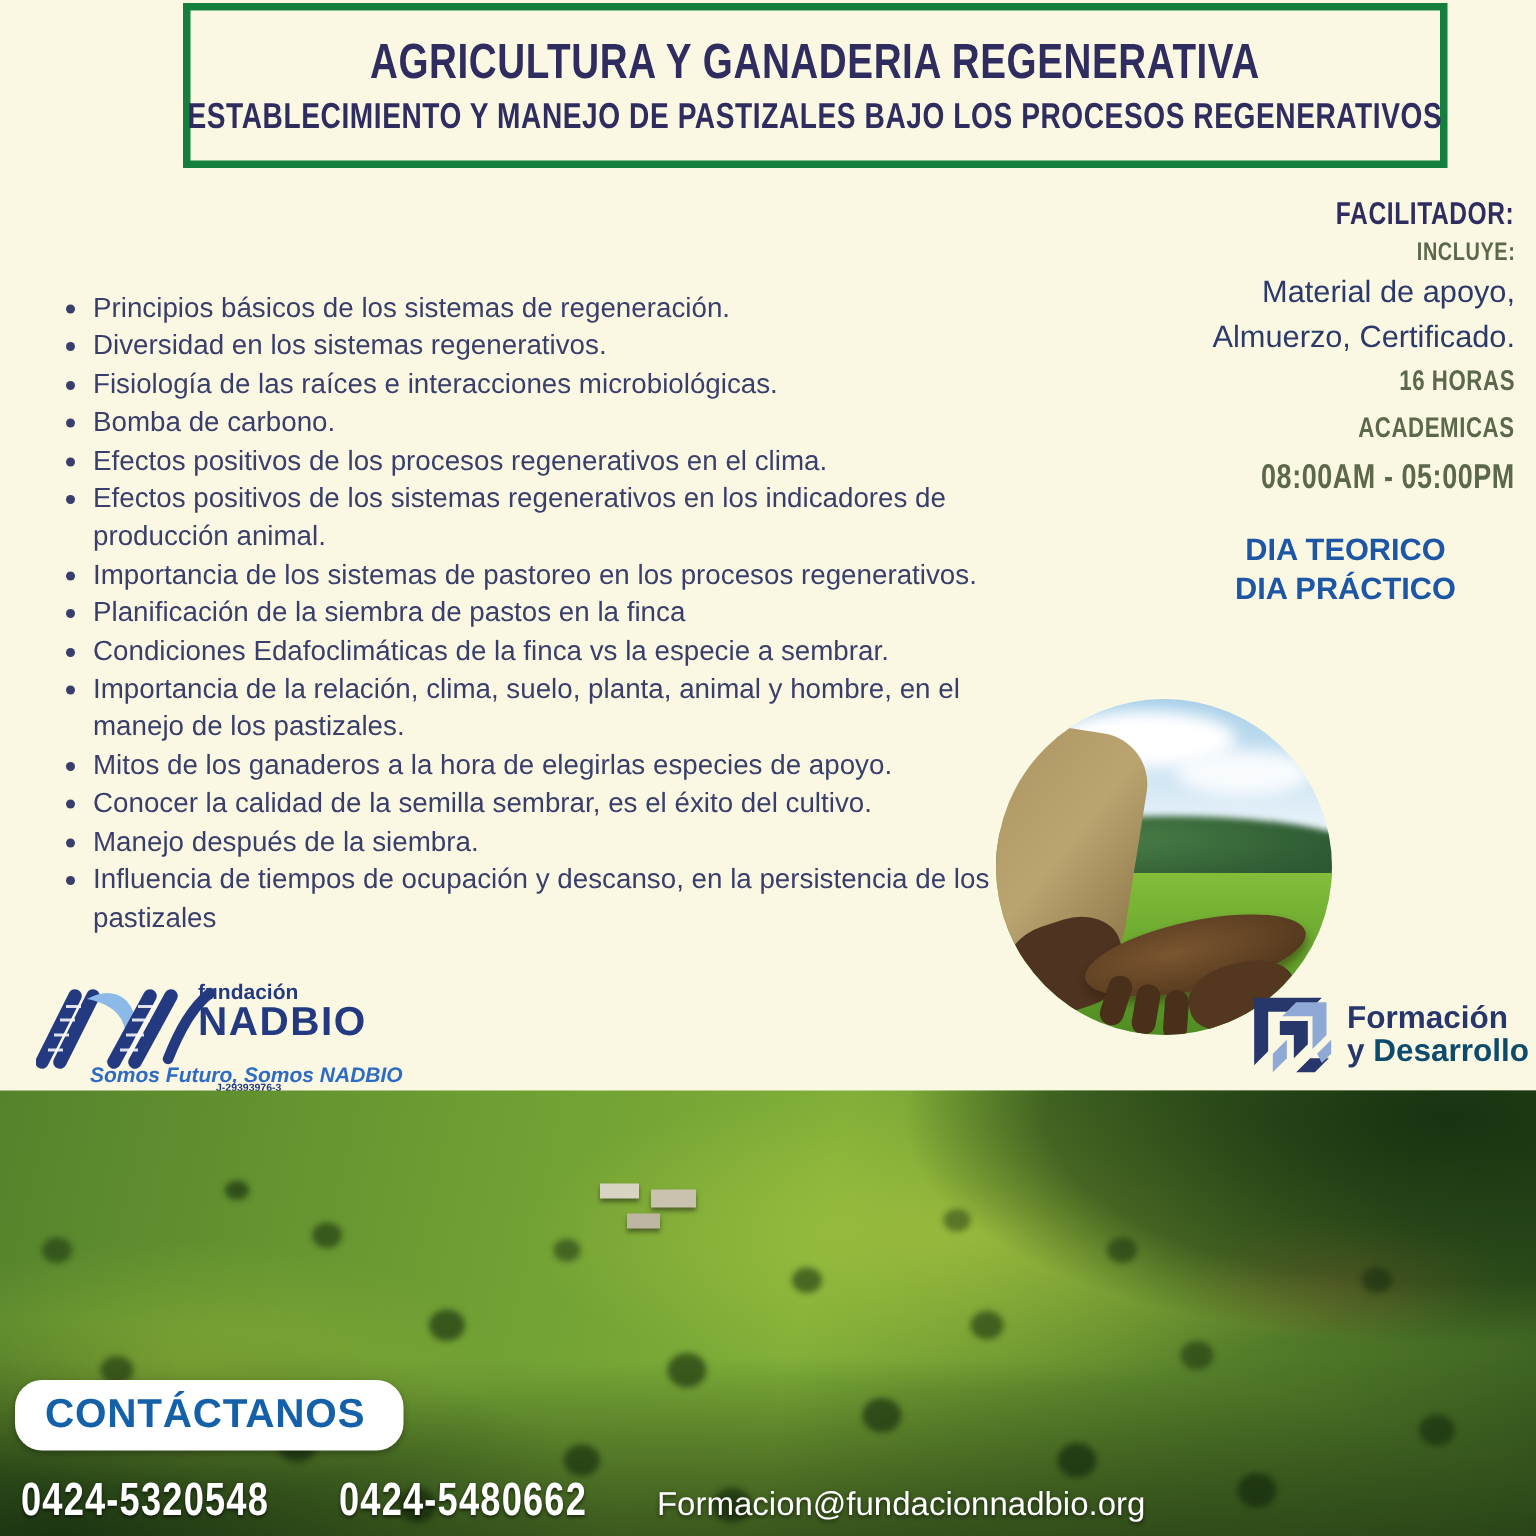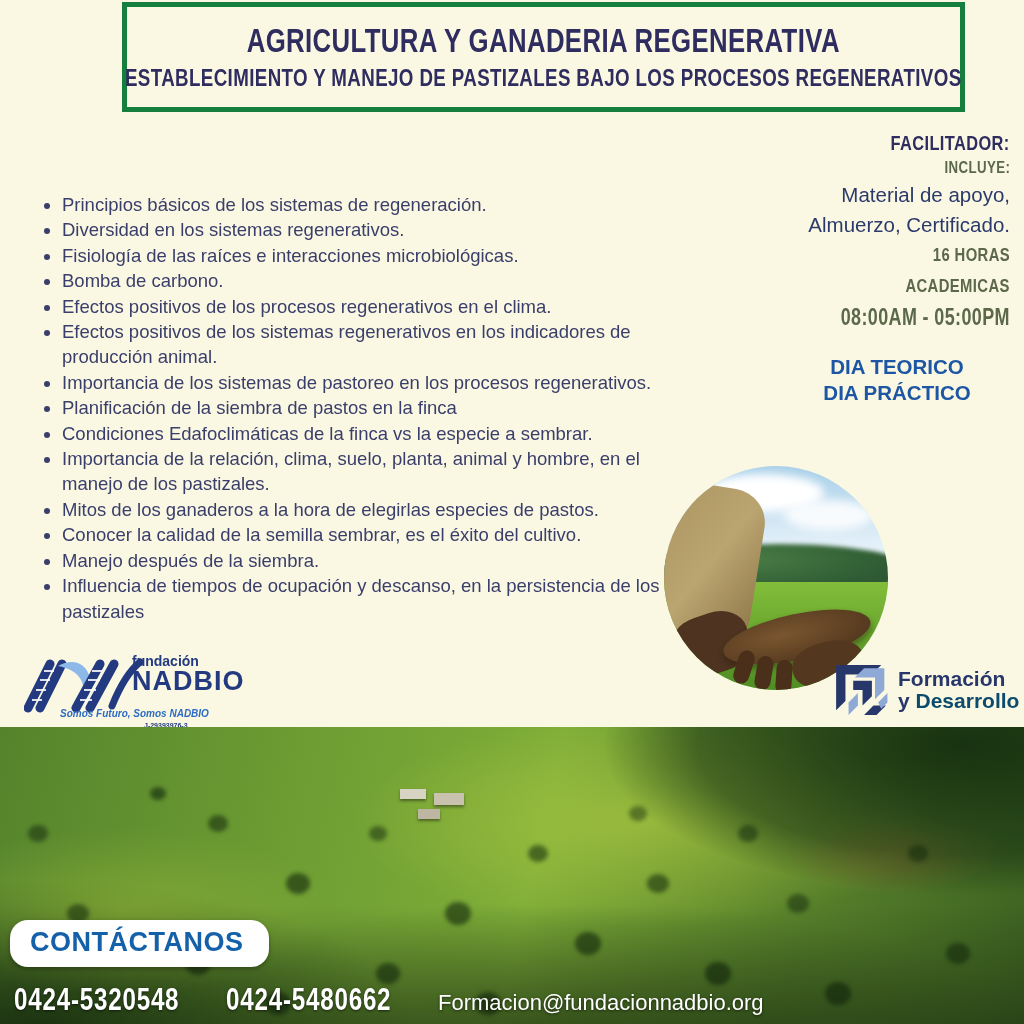--- a/index.html
+++ b/index.html
@@ -75,21 +75,21 @@
   .cp-finger{position:absolute;width:16px;height:34px;border-radius:8px;background:#4a2f1a;}
   .cp-finger.f1{left:72px;top:184px;transform:rotate(18deg);}
   .cp-finger.f2{left:92px;top:190px;transform:rotate(10deg);}
   .cp-finger.f3{left:112px;top:194px;transform:rotate(4deg);}
 
   
   .nadbio{position:absolute;left:24px;top:652px;width:240px;height:78px;}
   .nadbio-text{position:absolute;left:108px;top:2px;color:#1d3a7c;line-height:1;}
   .nadbio-fundacion{font-size:14px;font-weight:bold;color:#233a80;}
   .nadbio-name{font-size:27px;font-weight:bold;color:#233a80;letter-spacing:1px;}
-  .nadbio-tagline{position:absolute;left:36px;top:56px;width:190px;font-size:10px;font-style:italic;
+  .nadbio-tagline{position:absolute;left:36px;top:56px;width:190px;font-size:14px;font-style:italic;
     font-weight:bold;color:#2e6bc4;white-space:nowrap;}
   .nadbio-rif{position:absolute;left:120px;top:70px;font-size:7px;font-weight:bold;color:#233a80;}
 
   
   .formacion{position:absolute;left:833px;top:662px;display:flex;align-items:center;gap:9px;}
   .fd-text{line-height:1.05;font-weight:bold;font-size:21px;white-space:nowrap;}
   .fd-line1{color:#27366b;}
   .fd-y{color:#27366b;}
   .fd-desarrollo{color:#0c4a6e;}
 
@@ -158,21 +158,21 @@
     <li>Principios básicos de los sistemas de regeneración.</li>
     <li>Diversidad en los sistemas regenerativos.</li>
     <li>Fisiología de las raíces e interacciones microbiológicas.</li>
     <li>Bomba de carbono.</li>
     <li>Efectos positivos de los procesos regenerativos en el clima.</li>
     <li>Efectos positivos de los sistemas regenerativos en los indicadores de producción animal.</li>
     <li>Importancia de los sistemas de pastoreo en los procesos regenerativos.</li>
     <li>Planificación de la siembra de pastos en la finca</li>
     <li>Condiciones Edafoclimáticas de la finca vs la especie a sembrar.</li>
     <li>Importancia de la relación, clima, suelo, planta, animal y hombre, en el manejo de los pastizales.</li>
-    <li>Mitos de los ganaderos a la hora de elegirlas especies de pastos.</li>
+    <li>Mitos de los ganaderos a la hora de elegirlas especies de apoyo.</li>
     <li>Conocer la calidad de la semilla sembrar, es el éxito del cultivo.</li>
     <li>Manejo después de la siembra.</li>
     <li>Influencia de tiempos de ocupación y descanso, en la persistencia de los pastizales</li>
   </ul>
 
   <div class="right-col">
     <div class="fac-label">
       <span class="cond cond-r">FACILITADOR:</span>
     </div>
     <div class="incluye-label">

